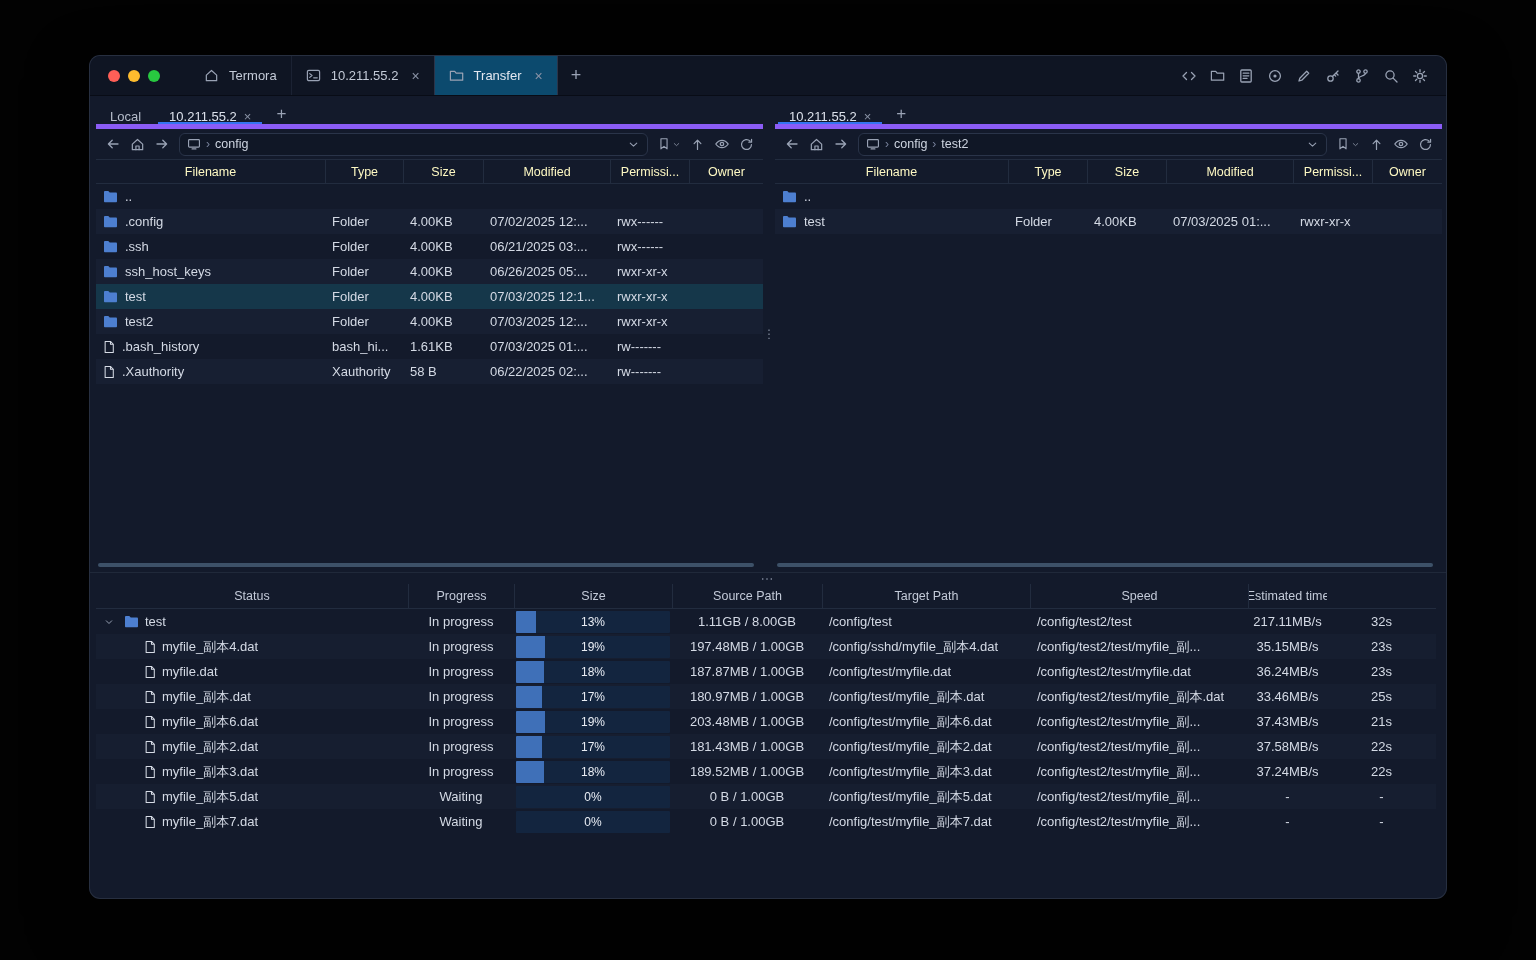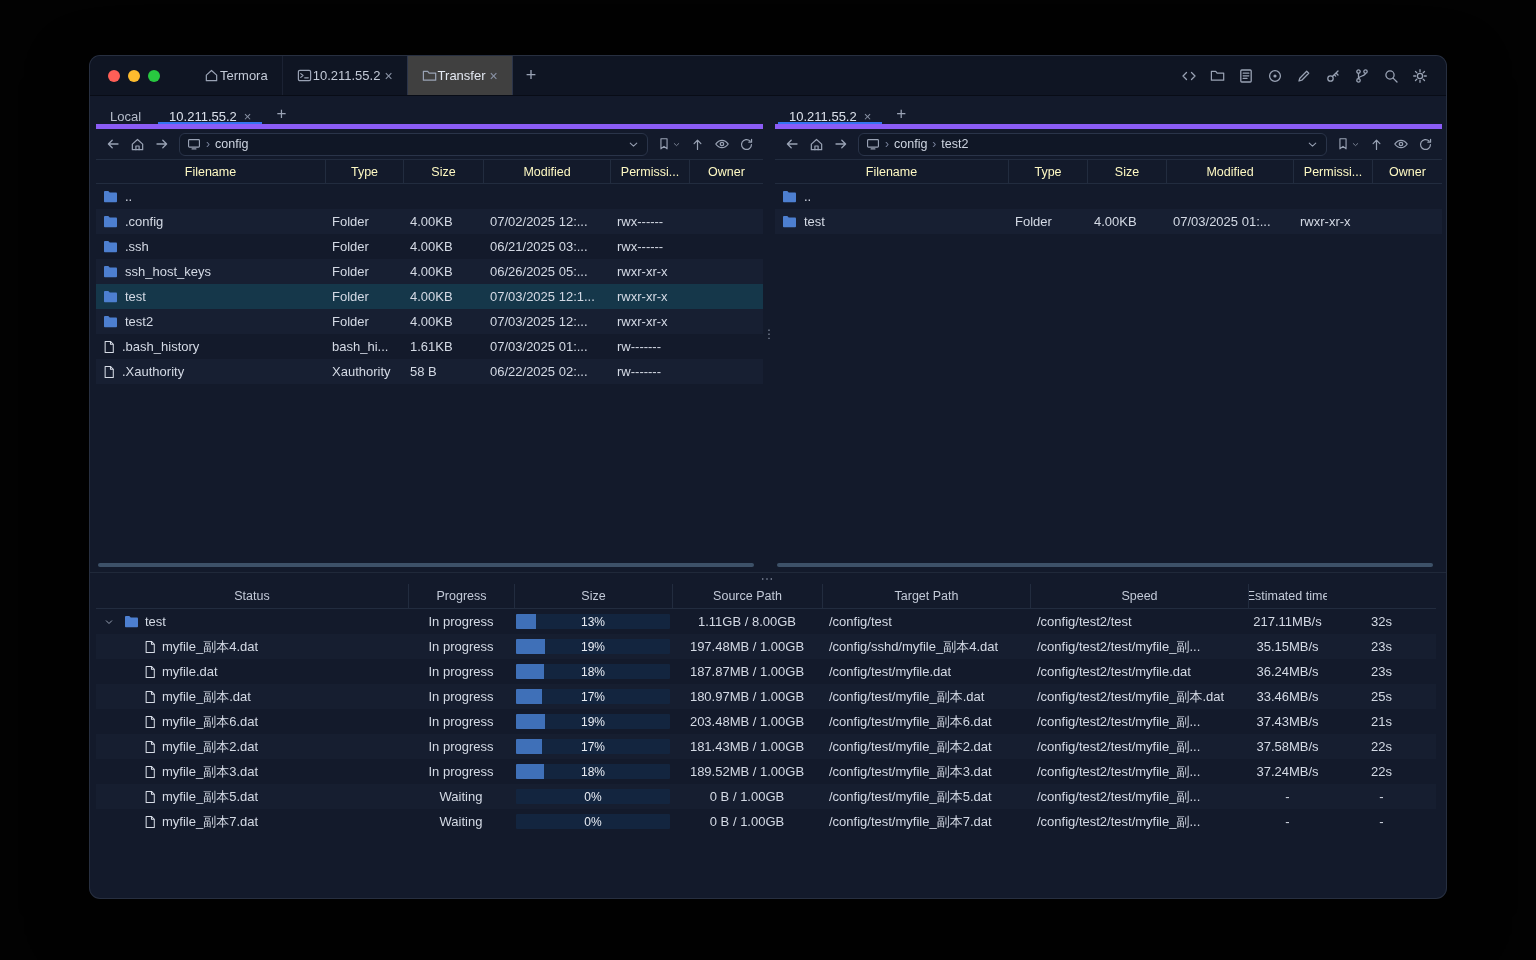--- a/index.html
+++ b/index.html
@@ -10,23 +10,23 @@
     background:#131a2b;box-shadow:0 0 0 1px #272f40,0 20px 60px rgba(0,0,0,.65);
     overflow:hidden;display:flex;flex-direction:column}
 
   
   .titlebar{height:40px;flex:0 0 40px;background:#0f1523;display:flex;align-items:stretch;
     border-bottom:1px solid #080c16}
   .lights{display:flex;align-items:center;gap:8px;padding:0 16px 0 18px}
   .light{width:12px;height:12px;border-radius:50%}
   .light.r{background:#ff5f57}.light.y{background:#febc2e}.light.g{background:#28c840}
   .mtabs{display:flex;align-items:stretch;margin-left:14px}
-  .mtab{display:flex;align-items:center;gap:1px;padding:0 14px;font-size:13px;color:#c3cad7;position:relative}
+  .mtab{display:flex;align-items:center;gap:10px;padding:0 14px;font-size:13px;color:#c3cad7;position:relative}
   .mtab+.mtab{border-left:1px solid #1b2233}
-  .mtab.active{background:#404040;border-left:1px solid #2b3449;border-right:1px solid #2b3449;color:#e3e8f1}
+  .mtab.active{background:#0c4a6e;border-left:1px solid #2b3449;border-right:1px solid #2b3449;color:#e3e8f1}
   .tclose{color:#8a93a6;font-size:14px;margin-left:3px;line-height:1}
   .mtab.add{font-size:18px;color:#9aa3b5;border-left:none;padding:0 13px}
   .tb-actions{margin-left:auto;display:flex;align-items:center;gap:13px;padding-right:18px}
   .tb-icon{display:flex;align-items:center;cursor:default}
 
   
   .panels{height:476px;flex:0 0 476px;display:flex;padding:0 4px 0 6px}
   .file-panel{flex:1 1 0;min-width:0;display:flex;flex-direction:column;position:relative}
   #left-panel{--cols:229px 78px 80px 127px 79px 1fr}
   #right-panel{--cols:233px 79px 79px 127px 79px 1fr}
@@ -70,21 +70,21 @@
   .trows{flex:1;overflow:hidden}
   .trow{height:25px;font-size:13px;align-items:center}
   .trow:nth-child(even){background:#161e30}
   .tc{white-space:nowrap;overflow:hidden}
   .tc.name{display:flex;align-items:center;gap:6px;padding-left:4px}
   .tc.ctr{text-align:center}
   .tc.l{padding-left:7px}
   .tree-sp{width:18px;flex:0 0 18px;display:flex;justify-content:center;align-items:center}
   .tree-ind{flex:0 0 38px}
   .tc.prog{display:flex;align-items:center;padding:0 2px;overflow:visible}
-  .pbar{position:relative;flex:1;height:15px;background:#13253f;border-radius:1px;overflow:hidden}
+  .pbar{position:relative;flex:1;height:22px;background:#13253f;border-radius:1px;overflow:hidden}
   .pfill{position:absolute;left:0;top:0;bottom:0;background:#3f70b8}
   .plabel{position:absolute;inset:0;display:flex;align-items:center;justify-content:center;
     font-size:12px;color:#e9edf4}
 </style>
 </head>
 <body>
 
 <div class="stage">
   <div class="window">
 

